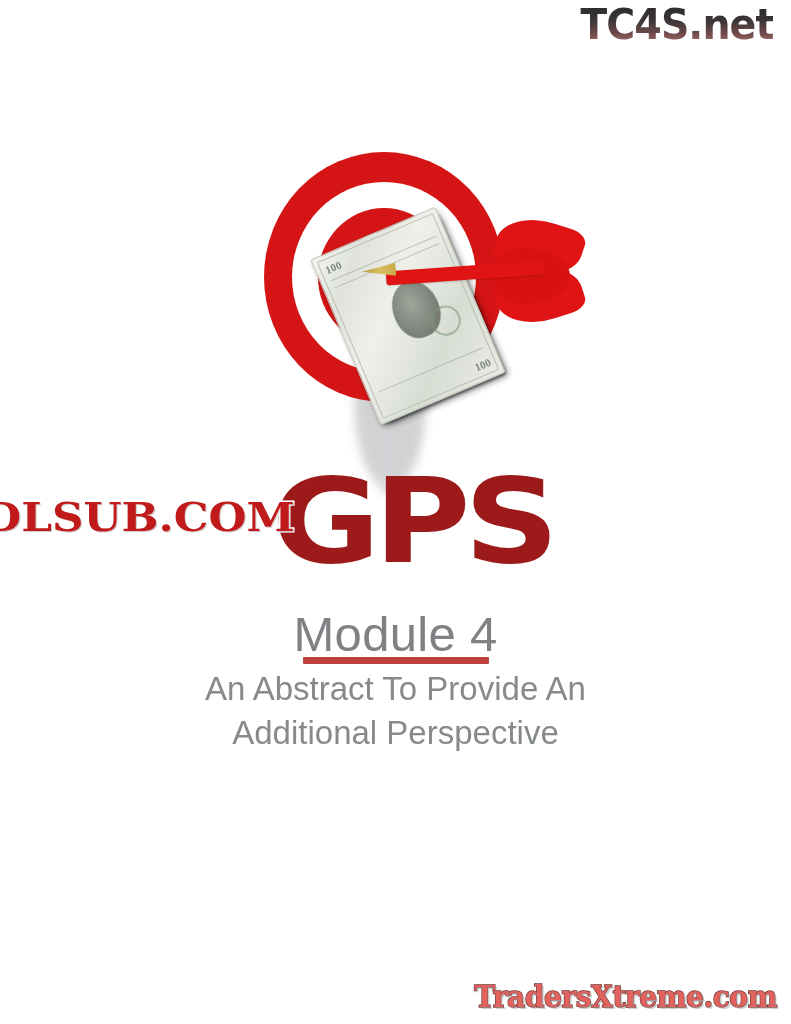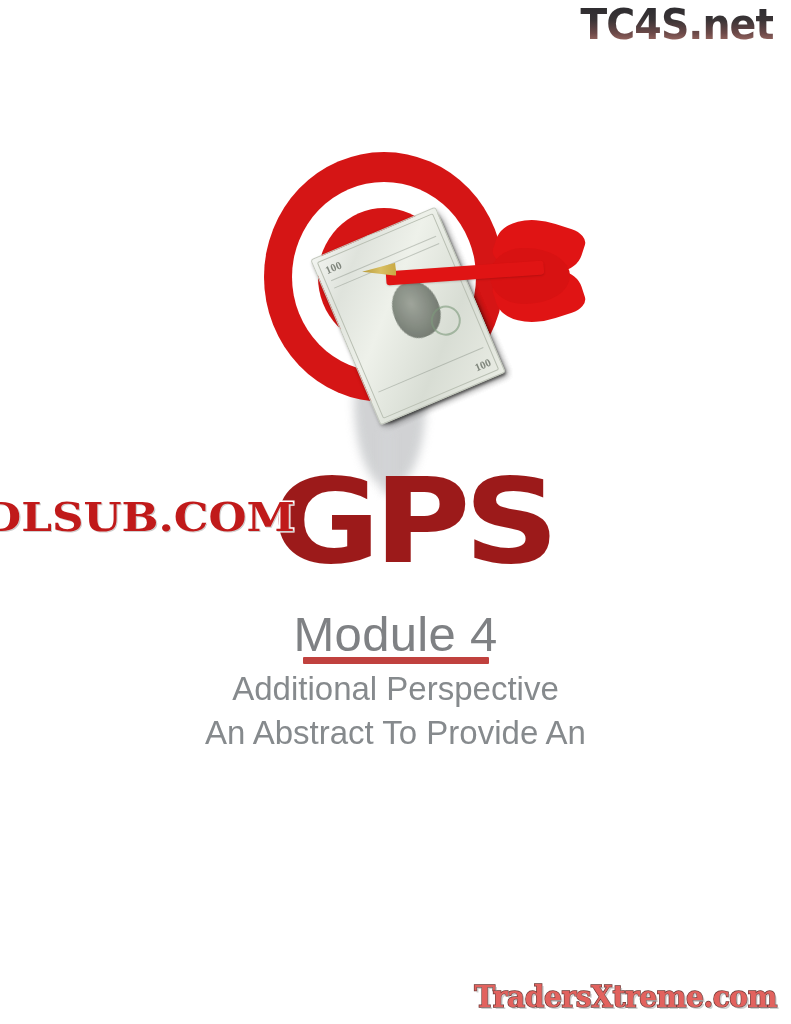--- a/index.html
+++ b/index.html
@@ -387,19 +387,19 @@
   <div class="gps-wrap">
     <div class="gps">GPS</div>
     <div class="watermark">
       <span>DLSUB.COM</span>
     </div>
   </div>
 
   <div class="titles">
     <div class="title-line">Module 4</div>
     <div class="title-rule"></div>
+    <div class="subtitle">An Abstract To Provide An</div>
     <div class="subtitle">Additional Perspective</div>
-    <div class="subtitle">An Abstract To Provide An</div>
   </div>
 
   <div class="brand-bottom">TradersXtreme.com</div>
 
 </div>
 
 </body></html>

